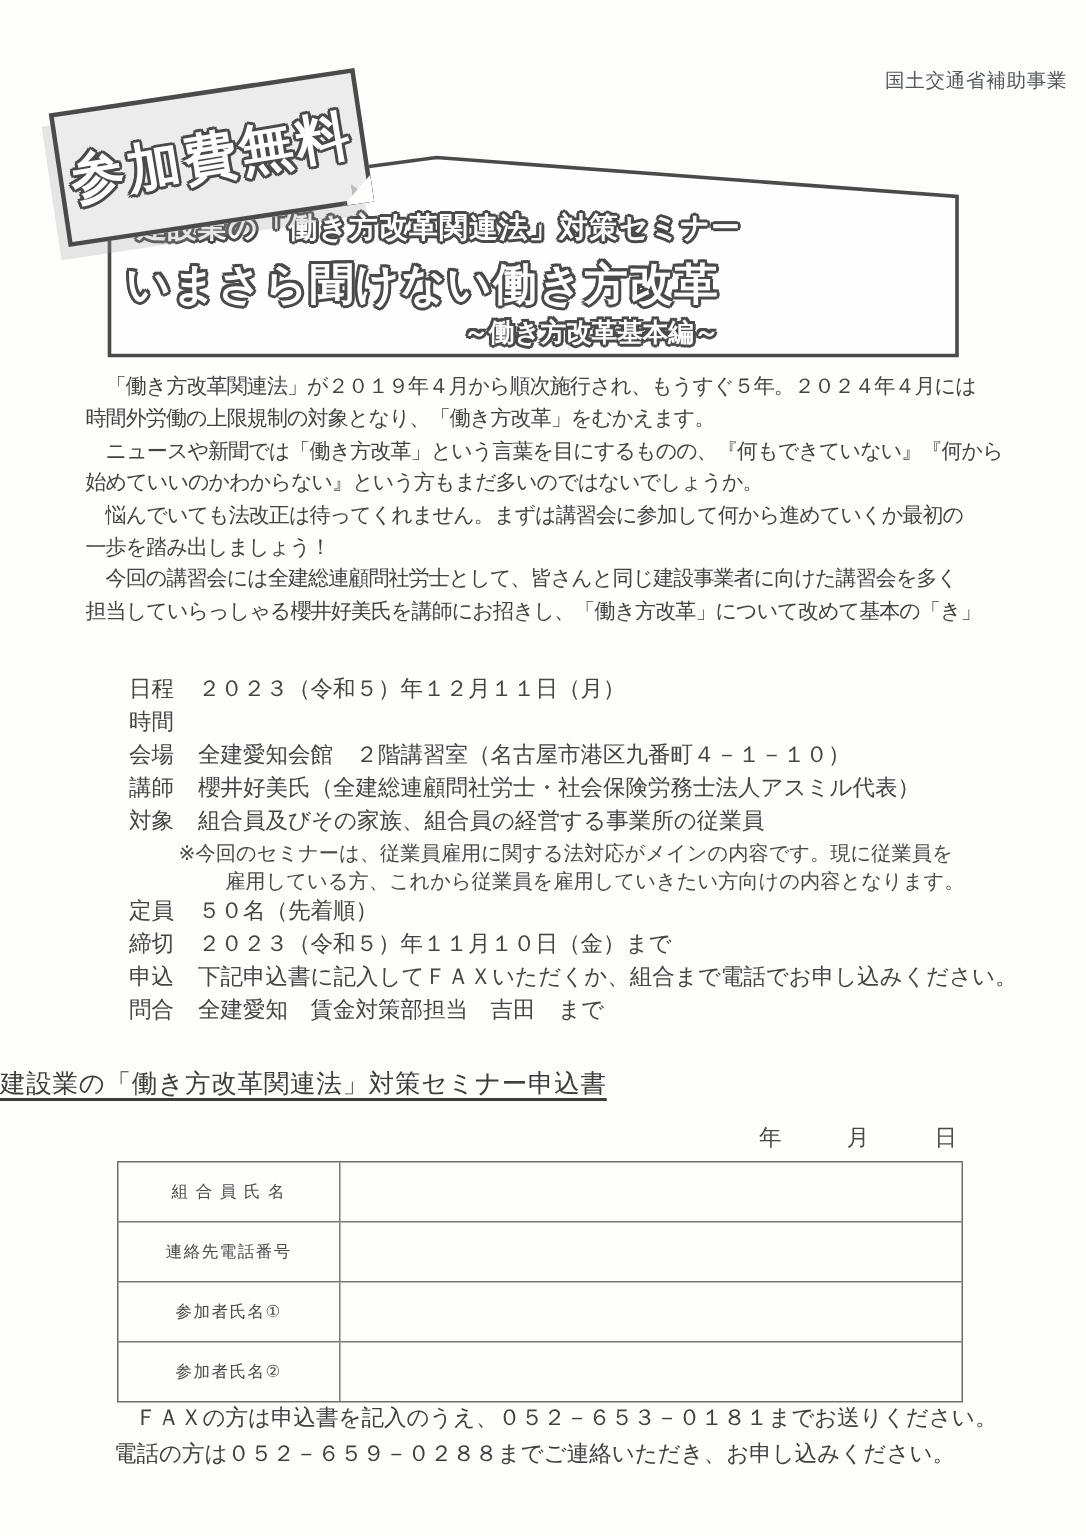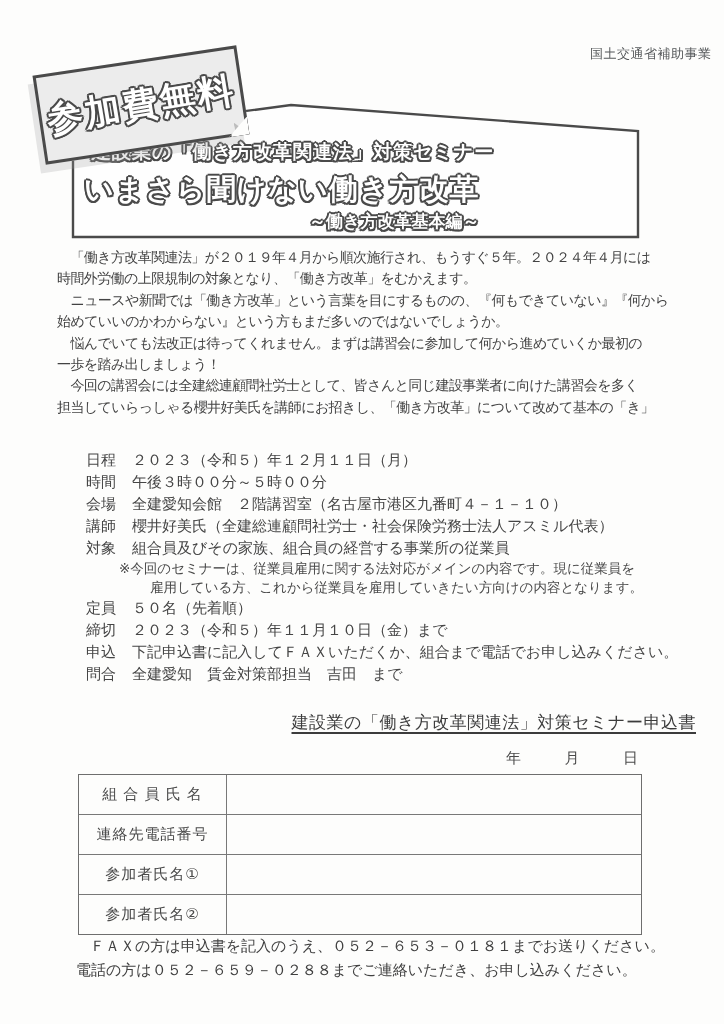--- a/index.html
+++ b/index.html
@@ -50,29 +50,29 @@
 
   
   .details{position:absolute;left:86px;top:449px;font-size:15px;line-height:22px;color:#454545;}
   .d-row{display:flex;white-space:pre;}
   .d-label{width:31px;flex:0 0 auto;}
   .d-value{margin-left:15px;white-space:pre;}
   .d-note1{margin-left:33px;font-size:13.5px;line-height:19px;white-space:pre;color:#4a4a4a;}
   .d-note2{margin-left:64px;font-size:13.5px;line-height:19px;white-space:pre;color:#4a4a4a;}
 
   
-  .form-title{position:absolute;left:0;top:711px;width:696px;text-align:right;font-size:17px;color:#3c3c3c;letter-spacing:.5px;
+  .form-title{position:absolute;left:0;top:711px;width:696px;text-align:left;font-size:17px;color:#3c3c3c;letter-spacing:.5px;
     text-decoration:underline;text-underline-offset:4px;text-decoration-thickness:1.5px;}
   .date-row{position:absolute;left:506px;top:749px;width:132px;display:flex;justify-content:space-between;font-size:15px;color:#4a4a4a;}
   .app-table{position:absolute;left:78px;top:774px;width:564px;box-sizing:border-box;border:1.6px solid #6e6e6e;}
   .app-row{display:flex;height:39px;border-top:1.3px solid #787878;}
   .app-row:first-child{border-top:0;}
   .app-label{
     flex:0 0 147px;display:flex;align-items:center;justify-content:center;
-    border-right:1.3px solid #787878;font-size:15px;color:#4a4a4a;letter-spacing:1px;white-space:pre;
+    border-right:1.3px solid #787878;font-size:11px;color:#4a4a4a;letter-spacing:1px;white-space:pre;
   }
   .app-cell{flex:1;}
 
   
   .footer{position:absolute;left:76px;top:934px;font-size:15px;line-height:23.5px;color:#404040;}
   .footer div{white-space:pre;}
   .indent1{text-indent:14px;}
 </style>
 </head>
 <body>
@@ -108,21 +108,20 @@
     <div>担当していらっしゃる櫻井好美氏を講師にお招きし、「働き方改革」について改めて基本の「き」</div>
   </div>
 
   <div class="details">
     <div class="d-row">
       <span class="d-label">日程</span>
       <span class="d-value">２０２３（令和５）年１２月１１日（月）</span>
     </div>
     <div class="d-row">
       <span class="d-label">時間</span>
-      <span class="d-value">午後３時００分～５時００分</span>
     </div>
     <div class="d-row">
       <span class="d-label">会場</span>
       <span class="d-value">全建愛知会館　２階講習室（名古屋市港区九番町４－１－１０）</span>
     </div>
     <div class="d-row">
       <span class="d-label">講師</span>
       <span class="d-value">櫻井好美氏（全建総連顧問社労士・社会保険労務士法人アスミル代表）</span>
     </div>
     <div class="d-row">

